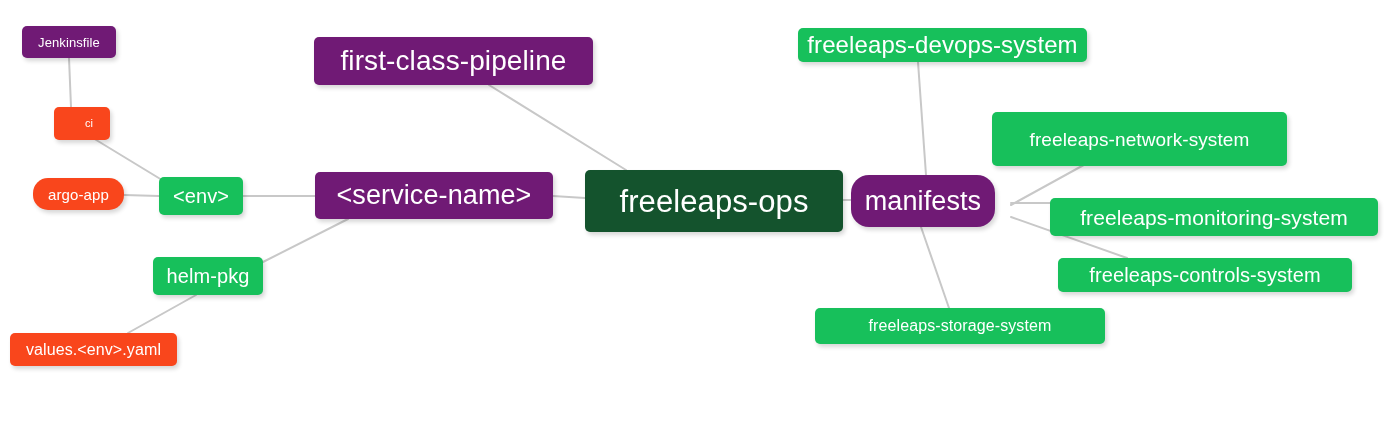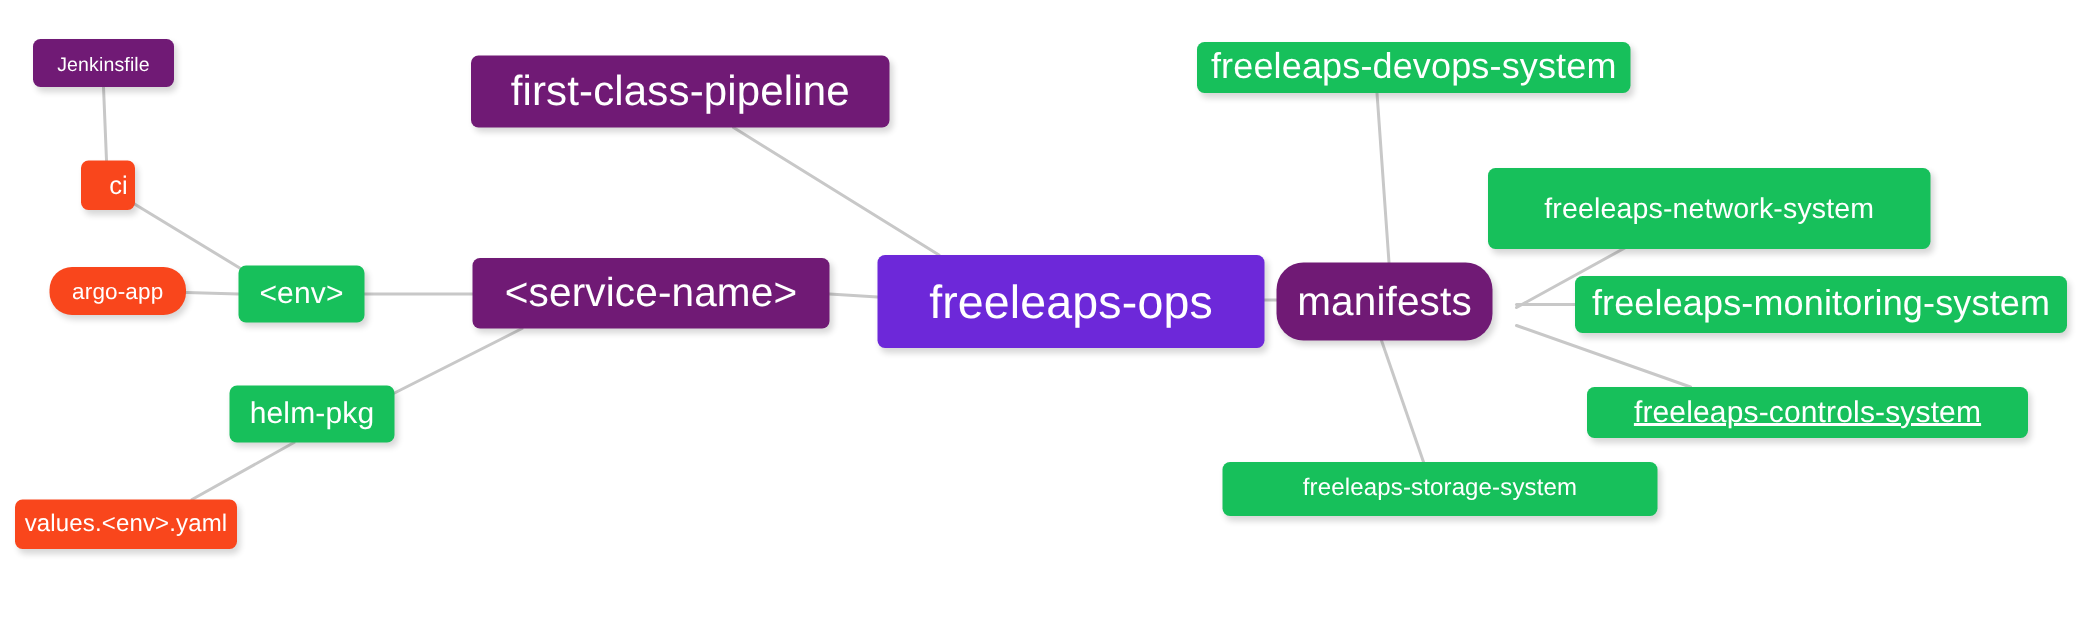--- a/index.html
+++ b/index.html
@@ -36,21 +36,21 @@
     border-radius: 5px;
     color: #ffffff;
     white-space: nowrap;
     line-height: 1;
     text-align: center;
     box-shadow: 2px 3px 4px rgba(0,0,0,0.16);
     padding: 0 10px;
     letter-spacing: 0.1px;
   }
   
-  .c-root   { background: #6d28d9; }
+  .c-root   { background: #14532d; }
   .c-blue   { background: #701a75; }
   .c-green  { background: #17c05b; }
   .c-red    { background: #f9461c; }
   .c-orange { background: #701a75; }
 </style>
 </head>
 <body>
 
 <div id="canvas">
   <svg id="edges" viewBox="0 0 1390 421" width="1390" height="421" xmlns="http://www.w3.org/2000/svg">
@@ -64,28 +64,28 @@
       <line x1="553" y1="196" x2="585" y2="198" stroke="#c8c8c8" stroke-width="2" stroke-linecap="round"></line>
       <line x1="843" y1="200" x2="851" y2="200" stroke="#c8c8c8" stroke-width="2" stroke-linecap="round"></line>
       <line x1="926" y1="175" x2="918" y2="62" stroke="#c8c8c8" stroke-width="2" stroke-linecap="round"></line>
       <line x1="1011" y1="205" x2="1111" y2="150" stroke="#c8c8c8" stroke-width="2" stroke-linecap="round"></line>
       <line x1="1011" y1="203" x2="1050" y2="203" stroke="#c8c8c8" stroke-width="2" stroke-linecap="round"></line>
       <line x1="1011" y1="217" x2="1127" y2="258" stroke="#c8c8c8" stroke-width="2" stroke-linecap="round"></line>
       <line x1="921" y1="227" x2="949" y2="308" stroke="#c8c8c8" stroke-width="2" stroke-linecap="round"></line>
     </svg>
   <div id="nodes">
       <div class="node c-orange" style="left: 22px; top: 26px; width: 94px; height: 32px; font-size: 13px;">Jenkinsfile</div>
-      <div class="node c-red" style="left: 54px; top: 107px; width: 36px; height: 33px; font-size: 17px; padding-left: 24px;">ci</div>
+      <div class="node c-red" style="left: 54px; top: 107px; width: 56px; height: 33px; font-size: 11px; padding-left: 24px;">ci</div>
       <div class="node c-red" style="left: 33px; top: 178px; width: 91px; height: 32px; font-size: 15px; border-radius: 15px;">argo-app</div>
       <div class="node c-green" style="left: 159px; top: 177px; width: 84px; height: 38px; font-size: 20px;">&lt;env&gt;</div>
       <div class="node c-green" style="left: 153px; top: 257px; width: 110px; height: 38px; font-size: 20px;">helm-pkg</div>
-      <div class="node c-red" style="left: 10px; top: 333px; width: 148px; height: 33px; font-size: 16px;">values.&lt;env&gt;.yaml</div>
+      <div class="node c-red" style="left: 10px; top: 333px; width: 167px; height: 33px; font-size: 16px;">values.&lt;env&gt;.yaml</div>
       <div class="node c-blue" style="left: 314px; top: 37px; width: 279px; height: 48px; font-size: 28px;">first-class-pipeline</div>
       <div class="node c-blue" style="left: 315px; top: 172px; width: 238px; height: 47px; font-size: 27px;">&lt;service-name&gt;</div>
       <div class="node c-root" style="left: 585px; top: 170px; width: 258px; height: 62px; font-size: 31px;">freeleaps-ops</div>
       <div class="node c-blue" style="left: 851px; top: 175px; width: 144px; height: 52px; font-size: 27px; border-radius: 18px;">manifests</div>
       <div class="node c-green" style="left: 798px; top: 28px; width: 289px; height: 34px; font-size: 24px;">freeleaps-devops-system</div>
       <div class="node c-green" style="left: 992px; top: 112px; width: 295px; height: 54px; font-size: 19px;">freeleaps-network-system</div>
-      <div class="node c-green" style="left: 1050px; top: 184px; width: 328px; height: 38px; font-size: 24px;">freeleaps-monitoring-system</div>
-      <div class="node c-green" style="left: 1058px; top: 258px; width: 294px; height: 34px; font-size: 20px; text-decoration: underline;">freeleaps-controls-system</div>
+      <div class="node c-green" style="left: 1050px; top: 198px; width: 328px; height: 38px; font-size: 21px;">freeleaps-monitoring-system</div>
+      <div class="node c-green" style="left: 1058px; top: 258px; width: 294px; height: 34px; font-size: 20px;">freeleaps-controls-system</div>
       <div class="node c-green" style="left: 815px; top: 308px; width: 290px; height: 36px; font-size: 16px;">freeleaps-storage-system</div>
     </div>
 </div>
 
 </body></html>

